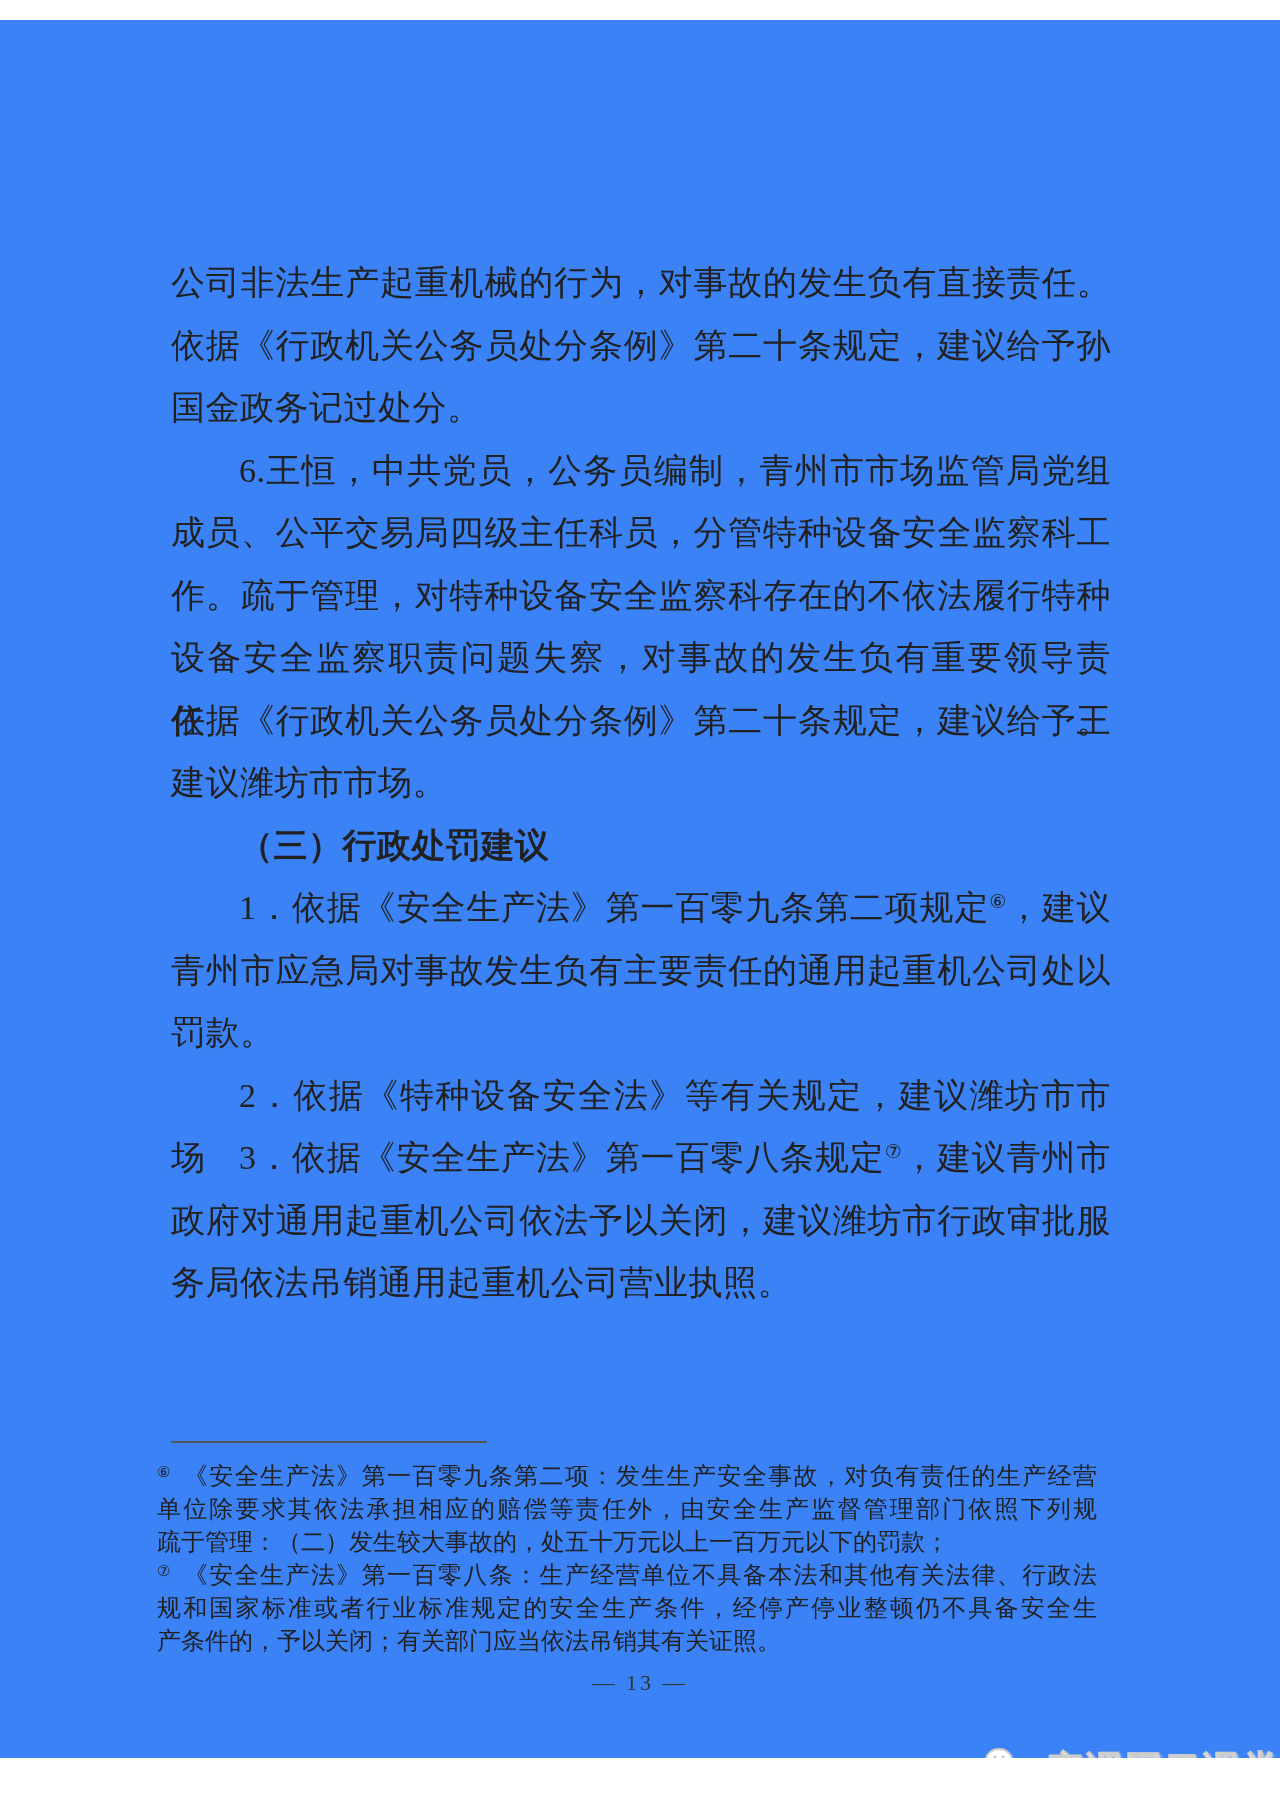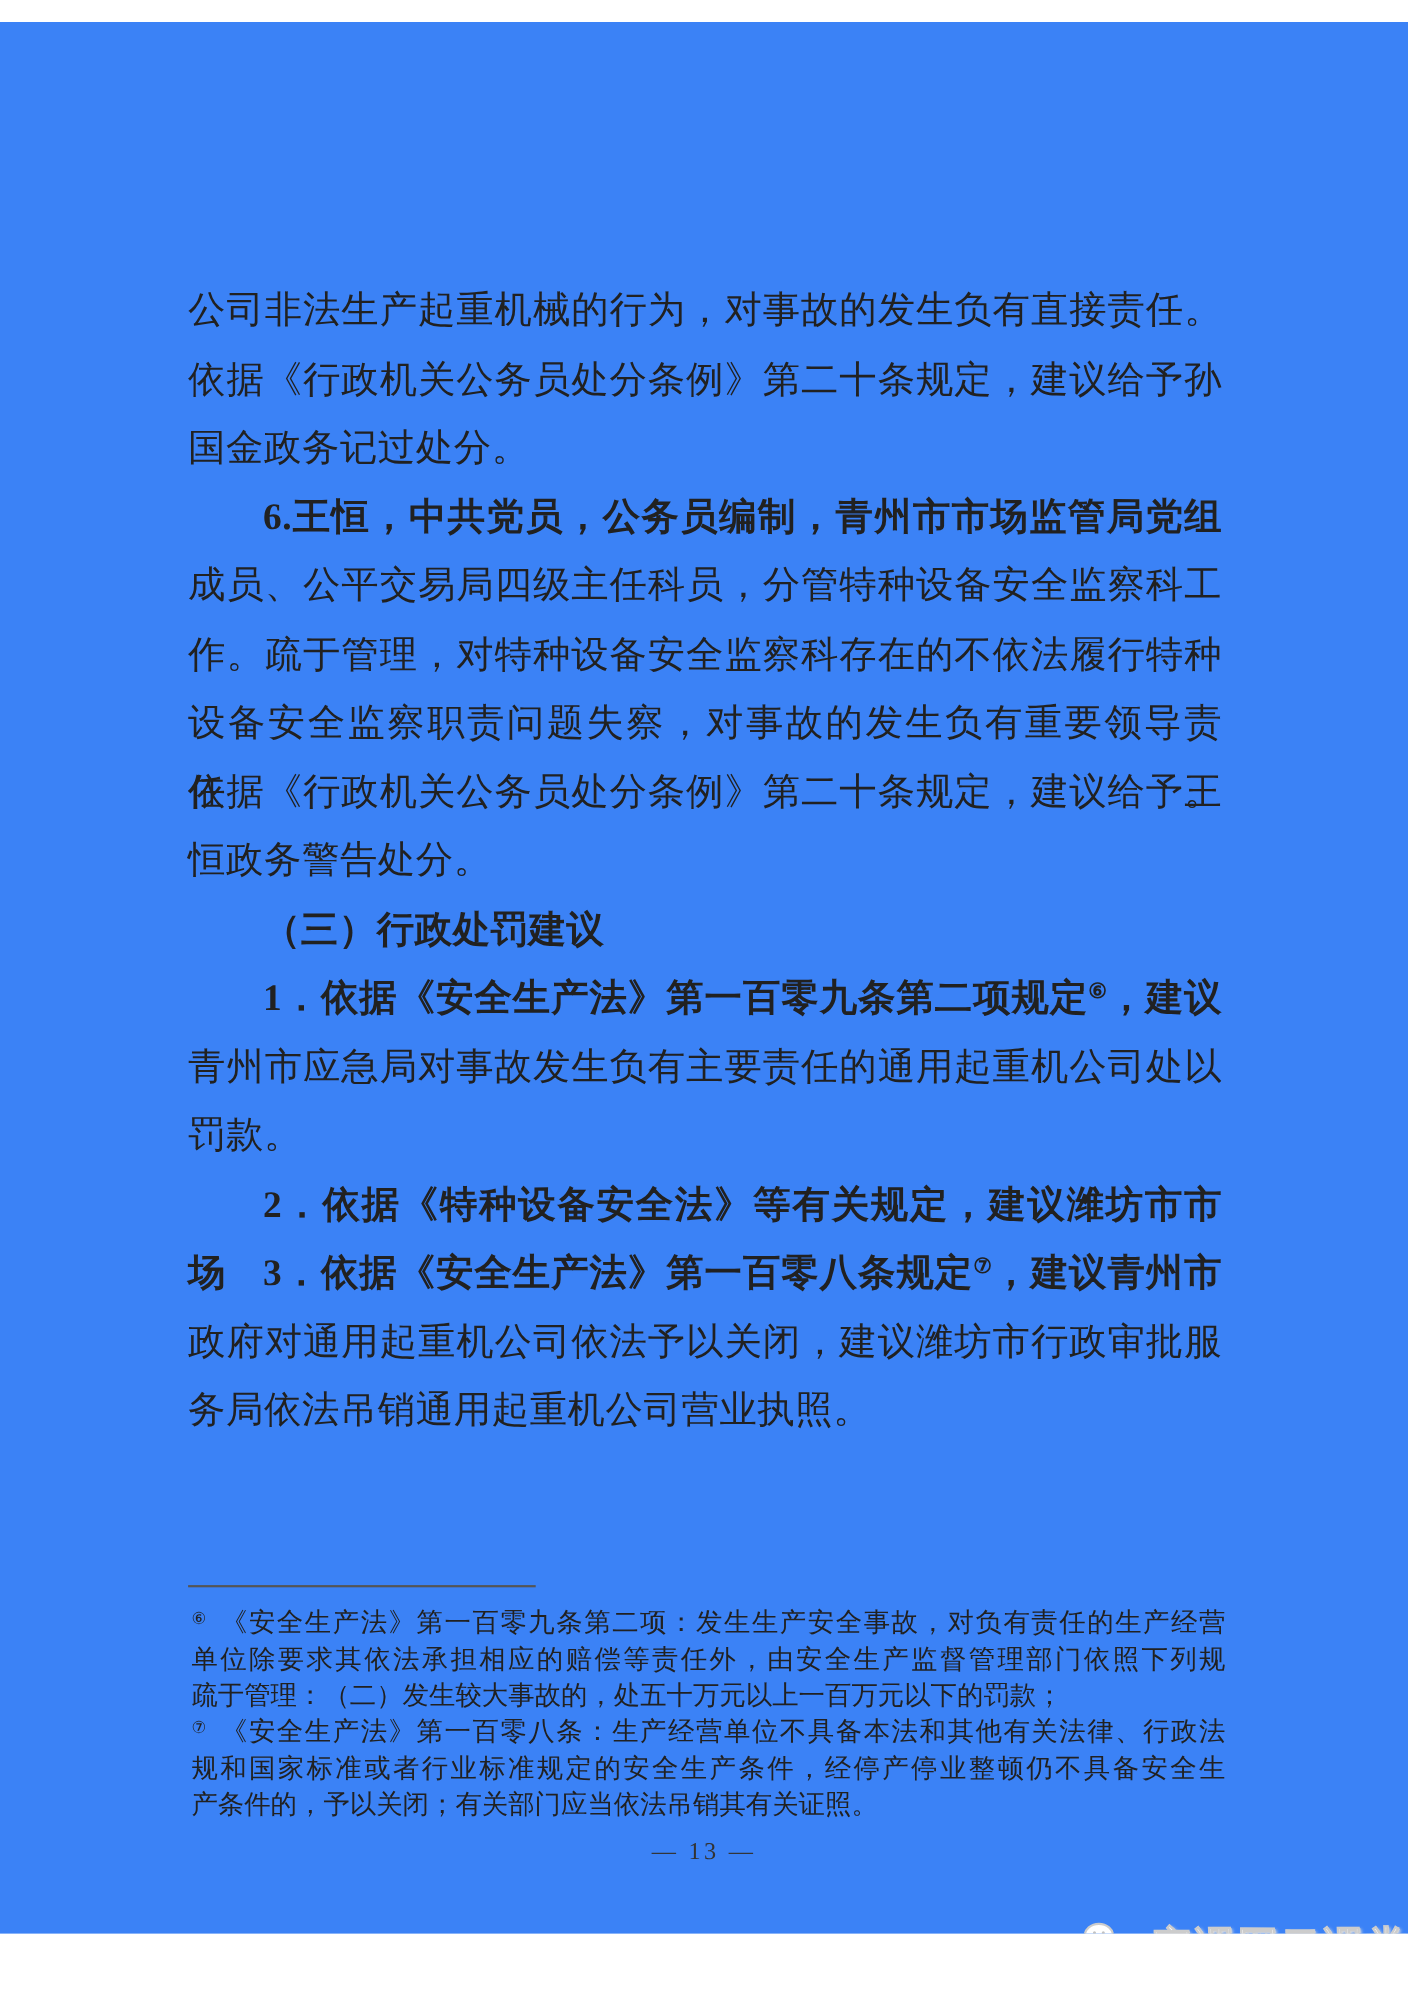--- a/index.html
+++ b/index.html
@@ -17,32 +17,32 @@
     position:absolute; left:171px; top:232px; width:940px;
   }
   .bline {
     height:62.5px; line-height:62.5px;
     font-size:34px;
     letter-spacing:0.5px;
     text-align:justify; text-align-last:justify;
     white-space:normal;
   }
   .bline.endline { text-align:left; text-align-last:left; }
-  .bline.indent  { text-indent:68px;font-weight:bold; }
+  .bline.indent  { text-indent:68px; }
   .bline.bold    { font-weight:bold; }
   sup.ref {
     font-size:19px; line-height:0; vertical-align:11px; letter-spacing:0;
   }
   
   .fn-sep {
     position:absolute; left:171px; top:1421px; width:316px; height:0;
     border-top:2px solid #555555;
   }
   .fn-block {
-    position:absolute; left:174px; top:1440px; width:940px;
+    position:absolute; left:157px; top:1440px; width:940px;
   }
   .fline {
     height:33px; line-height:33px;
     font-size:24px;
     text-align:justify; text-align-last:justify;
   }
   .fline.endline { text-align:left; text-align-last:left; }
   sup.fnmark {
     font-size:15px; line-height:0; vertical-align:7px; margin-right:12px;
   }
@@ -74,21 +74,21 @@
 
   <div class="body-block">
     <div class="bline">公司非法生产起重机械的行为，对事故的发生负有直接责任。</div>
     <div class="bline">依据《行政机关公务员处分条例》第二十条规定，建议给予孙</div>
     <div class="bline endline">国金政务记过处分。</div>
     <div class="bline indent">6.王恒，中共党员，公务员编制，青州市市场监管局党组</div>
     <div class="bline">成员、公平交易局四级主任科员，分管特种设备安全监察科工</div>
     <div class="bline">作。疏于管理，对特种设备安全监察科存在的不依法履行特种</div>
     <div class="bline">设备安全监察职责问题失察，对事故的发生负有重要领导责任。</div>
     <div class="bline">依据《行政机关公务员处分条例》第二十条规定，建议给予王</div>
-    <div class="bline endline">恒政务警告处分。</div>
+    <div class="bline endline">建议潍坊市市场。</div>
     <div class="bline indent endline bold">（三）行政处罚建议</div>
     <div class="bline indent"><span>1．依据《安全生产法》第一百零九条第二项规定</span><sup class="ref">⑥</sup><span>，建议</span></div>
     <div class="bline">青州市应急局对事故发生负有主要责任的通用起重机公司处以</div>
     <div class="bline endline">罚款。</div>
     <div class="bline indent">2．依据《特种设备安全法》等有关规定，建议潍坊市市场</div>
     <div class="bline indent"><span>3．依据《安全生产法》第一百零八条规定</span><sup class="ref">⑦</sup><span>，建议青州市</span></div>
     <div class="bline">政府对通用起重机公司依法予以关闭，建议潍坊市行政审批服</div>
     <div class="bline endline">务局依法吊销通用起重机公司营业执照。</div>
   </div>
 

